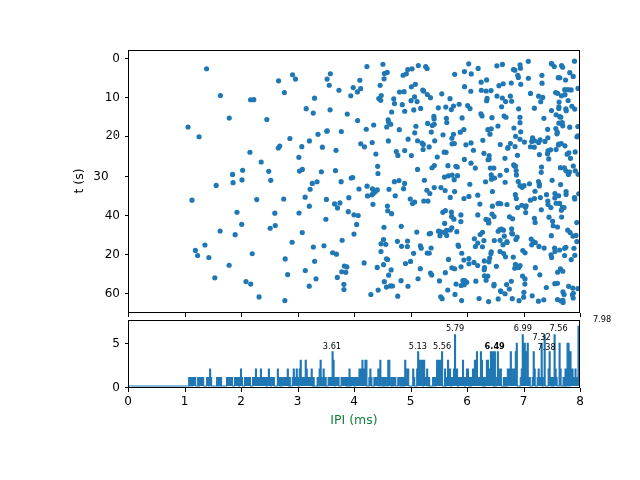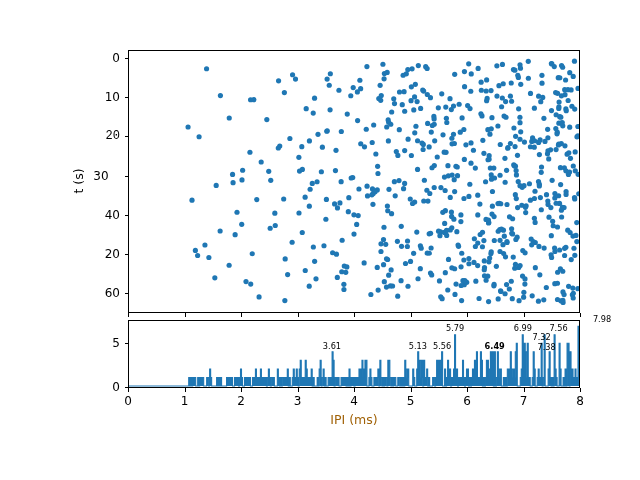--- a/index.html
+++ b/index.html
@@ -60,21 +60,21 @@
     font-size: 12.5px;
     color: #000000;
     white-space: nowrap;
   }
   #xlabel-hist {
     position: absolute;
     left: 354px;
     top: 412px;
     transform: translateX(-50%);
     font-size: 12.5px;
-    color: #a16207;
+    color: #15803d;
     white-space: nowrap;
   }
   .peak-label {
     position: absolute;
     font-size: 8.2px;
     color: #000000;
     white-space: nowrap;
     transform: translateX(-50%);
   }
 </style>

